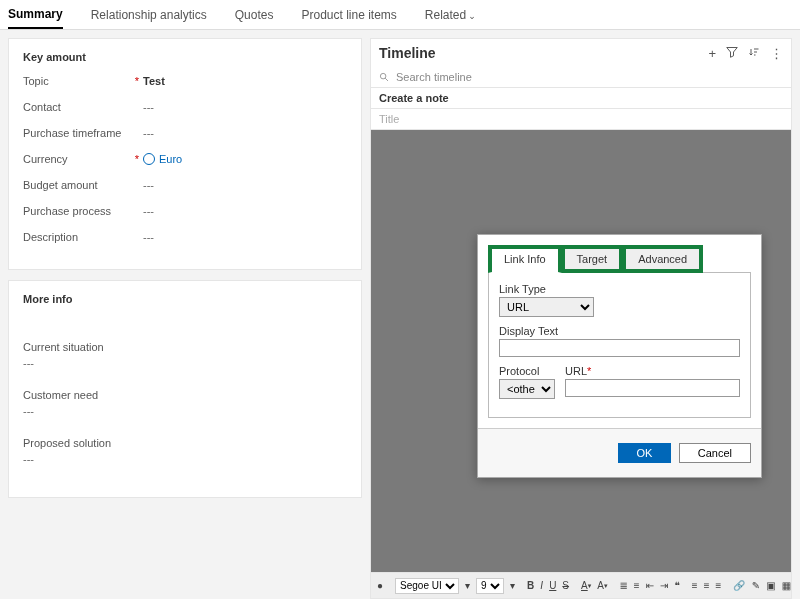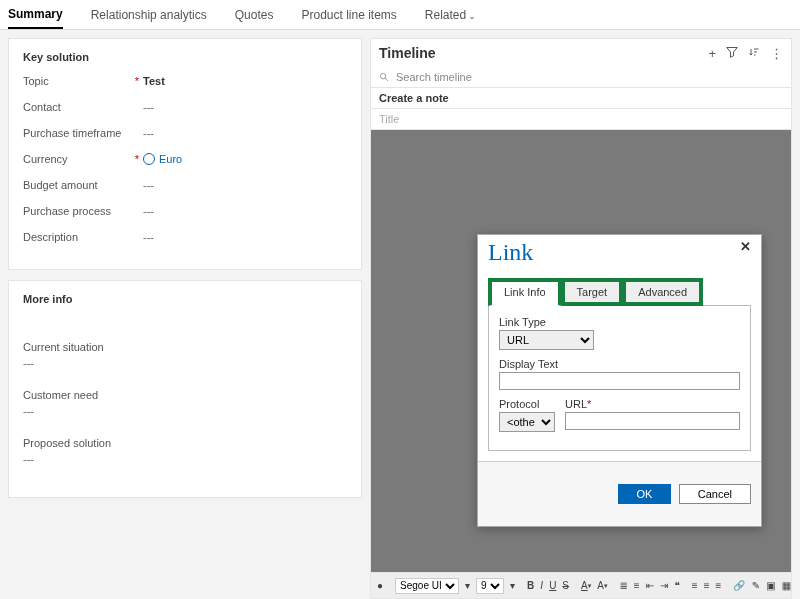--- a/index.html
+++ b/index.html
@@ -41,21 +41,21 @@
 .dialog-close { font-weight: bold; cursor: pointer; font-size: 13px; }
 .dlg-tabs { display: flex; margin: 10px 10px 0 10px; font-size: 11px; }
 .dlg-tab { border: 4px solid #15803d; padding: 4px 12px; margin-right: -1px; background: #efefef; cursor: pointer; }
 .dlg-tab.active { background: #fff; border-bottom: 1px solid #fff; position: relative; z-index: 2; }
 .dlg-body { border: 1px solid #bbb; margin: -1px 10px 10px 10px; padding: 10px; font-size: 11px; }
 .dlg-field { margin-bottom: 8px; }
 .dlg-field label { display: block; color: #333; margin-bottom: 2px; }
 .dlg-field .req2 { color: #c00; }
 .dlg-field input[type=text], .dlg-field select { border: 1px solid #999; padding: 2px 3px; font-size: 11px; }
 .dlg-row { display: flex; gap: 10px; }
-.dlg-footer { border-top: 1px solid #ccc; padding: 22px 10px; text-align: right; background: #f7f7f7; }
+.dlg-footer { border-top: 1px solid #ccc; padding: 14px 10px; text-align: right; background: #f7f7f7; }
 .dlg-footer button { font-size: 11px; padding: 3px 18px; margin-left: 4px; border: 1px solid #888; background: #fff; cursor: pointer; }
 .dlg-footer button.primary { background: #0067b8; color: #fff; border-color: #0067b8; }
 
 .rte-bar { height: 26px; background: #eee; border: 1px solid #e5e5e5; border-top: none; display: flex; align-items: center; padding: 0 6px; gap: 6px; font-size: 10px; color: #555; overflow: hidden; }
 .rte-bar .sep { width: 1px; height: 14px; background: #ccc; }
 .rte-bar select, .rte-bar .ctl { border: 1px solid #ccc; background: #fff; font-size: 10px; height: 16px; }
 .rte-bar .btn { width: 16px; height: 16px; display: inline-flex; align-items: center; justify-content: center; cursor: pointer; color: #444; }
 .rte-bar .btn sub { font-size: 7px; }
 </style>
 </head>
@@ -65,21 +65,21 @@
     <span class="tab active">Summary</span>
     <span class="tab">Relationship analytics</span>
     <span class="tab">Quotes</span>
     <span class="tab">Product line items</span>
     <span class="tab">Related<span class="chev">⌄</span></span>
   </div>
 
 <div class="cols">
   <div class="left">
     <div class="card">
-      <h3>Key solution</h3>
+      <h3>Key amount</h3>
       <div id="kd-fields">
           <div class="field-row">
             <span class="lbl">Topic<span class="req">*</span></span>
             <span class="val">Test</span>
           </div>
           <div class="field-row">
             <span class="lbl">Contact</span>
             <span class="val dash">---</span>
           </div>
           <div class="field-row">
@@ -150,24 +150,20 @@
           <line x1="9" y1="9" x2="13" y2="13" stroke="#888" stroke-width="1.2"></line>
         </svg>
       <span>Search timeline</span>
     </div>
     <div class="tl-note-lbl">Create a note</div>
     <div class="tl-title">Title</div>
 
     <div class="editor-area">
 
       <div class="dialog">
-        <div class="dialog-head">
-          <span class="dialog-title">Link</span>
-          <span class="dialog-close">✕</span>
-        </div>
         <div class="dlg-tabs" id="dlg-tabs">
             <span class="dlg-tab active">Link Info</span>
             <span class="dlg-tab">Target</span>
             <span class="dlg-tab">Advanced</span>
           </div>
         <div class="dlg-body">
           <div class="dlg-field">
             <label>Link Type</label>
             <select style="width:95px;" id="link-type-sel"><option>URL</option></select>
           </div>

